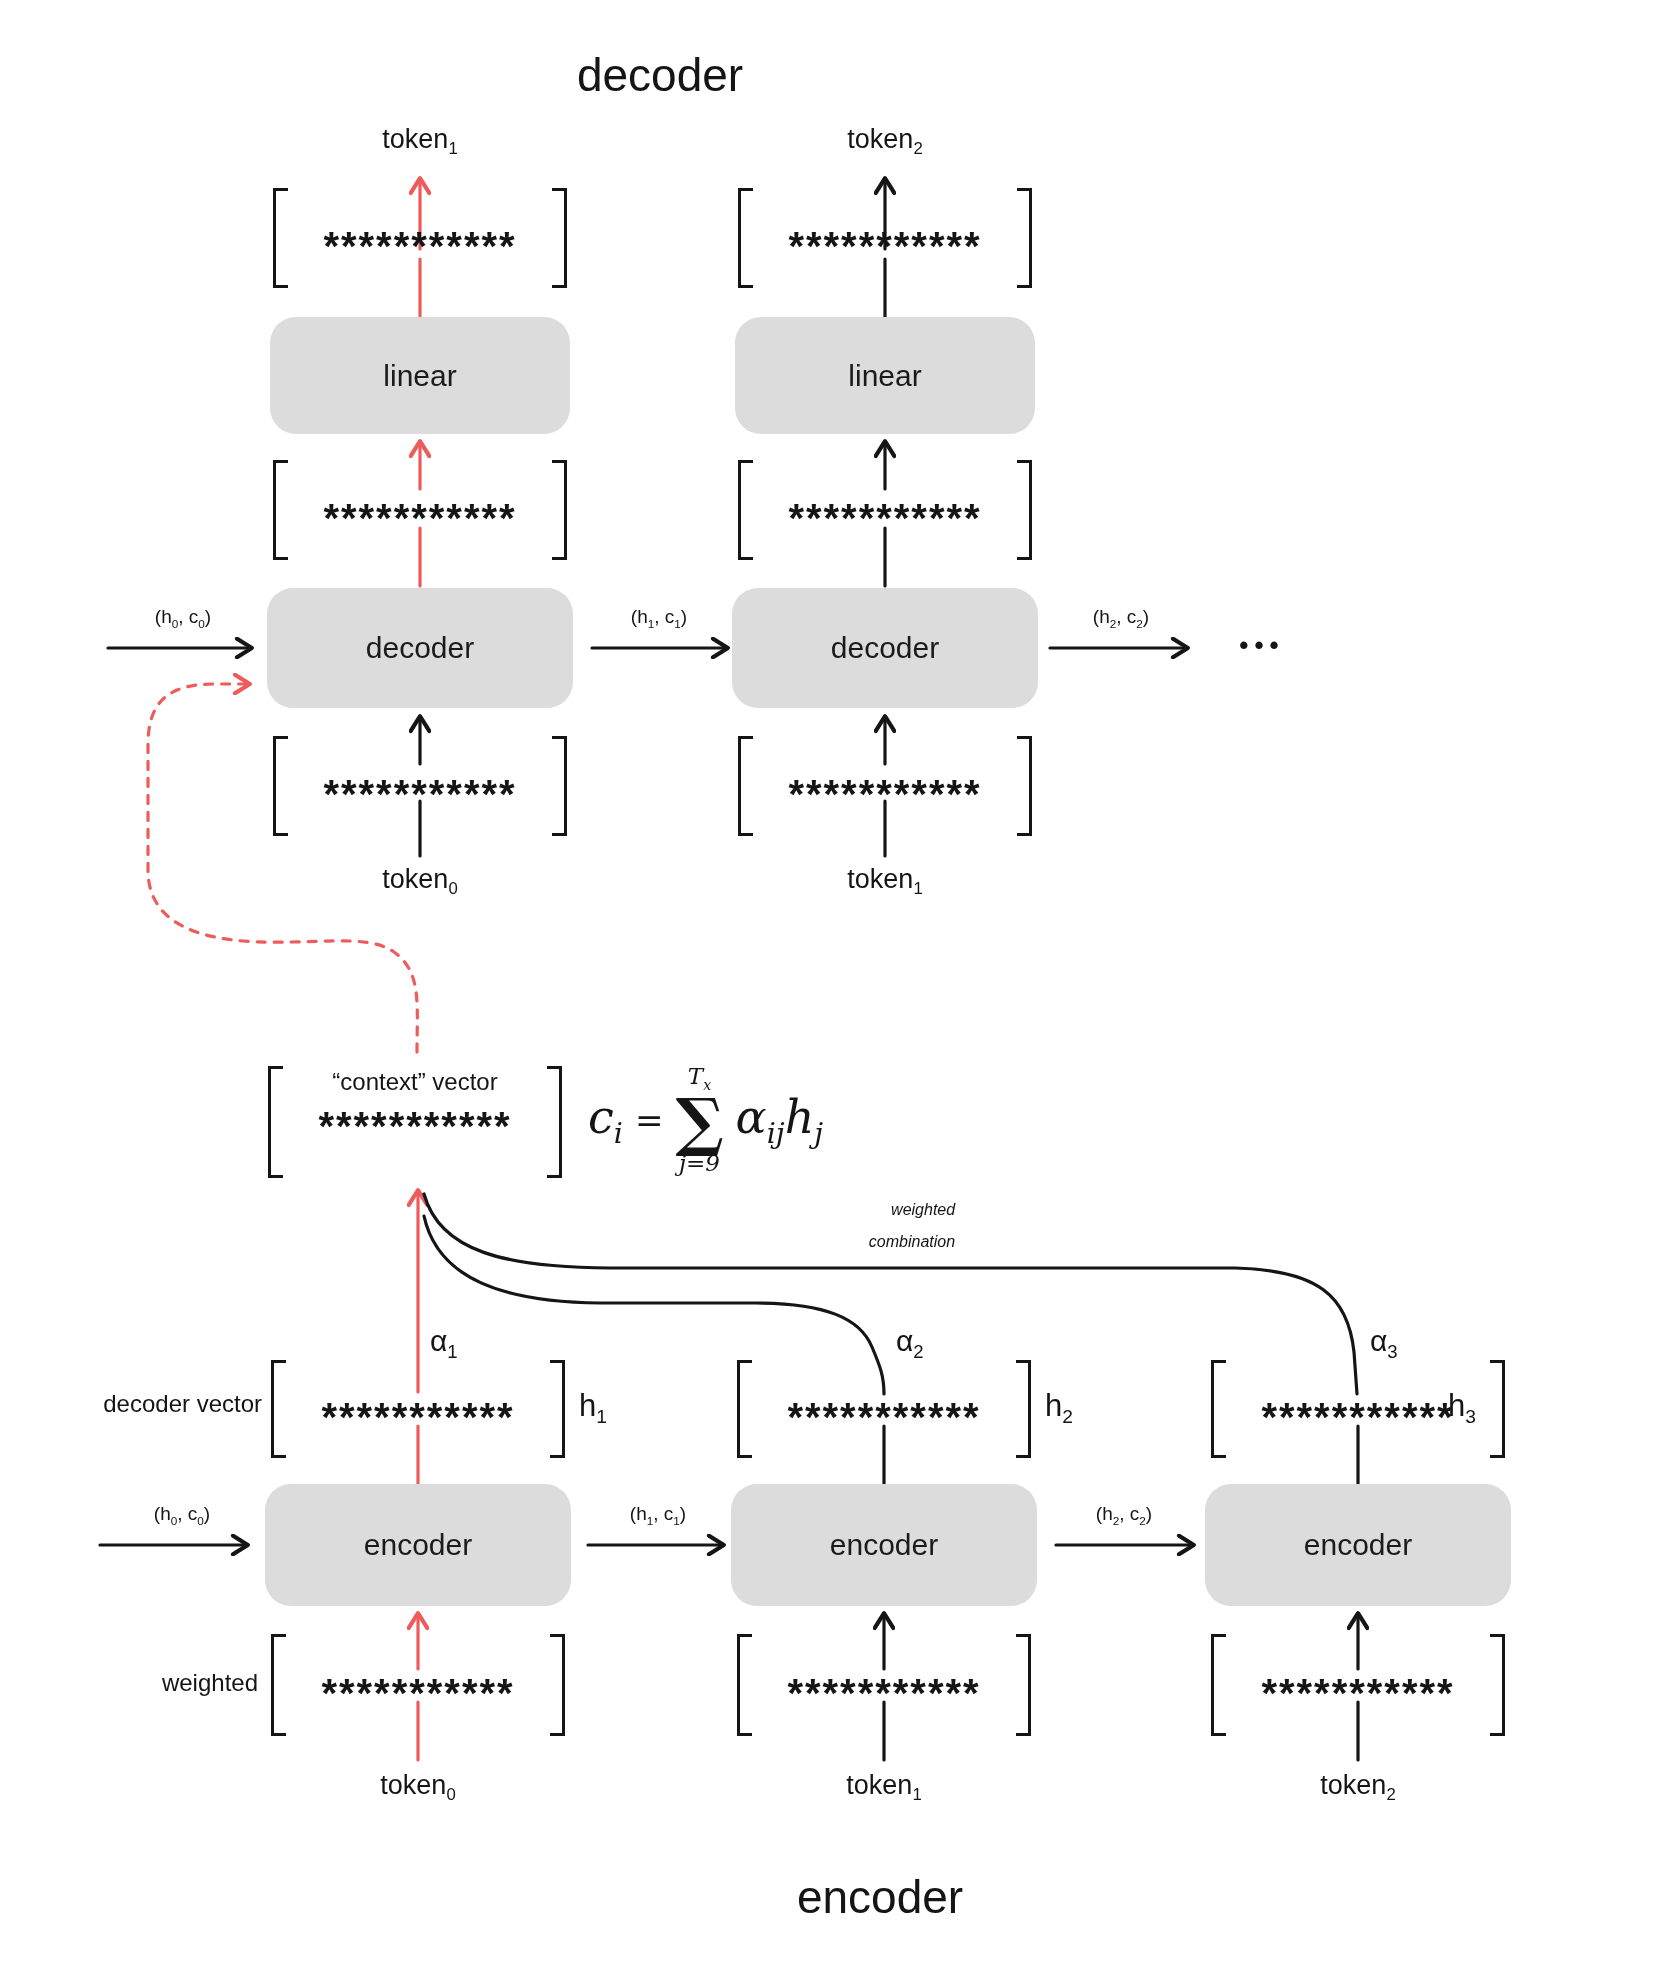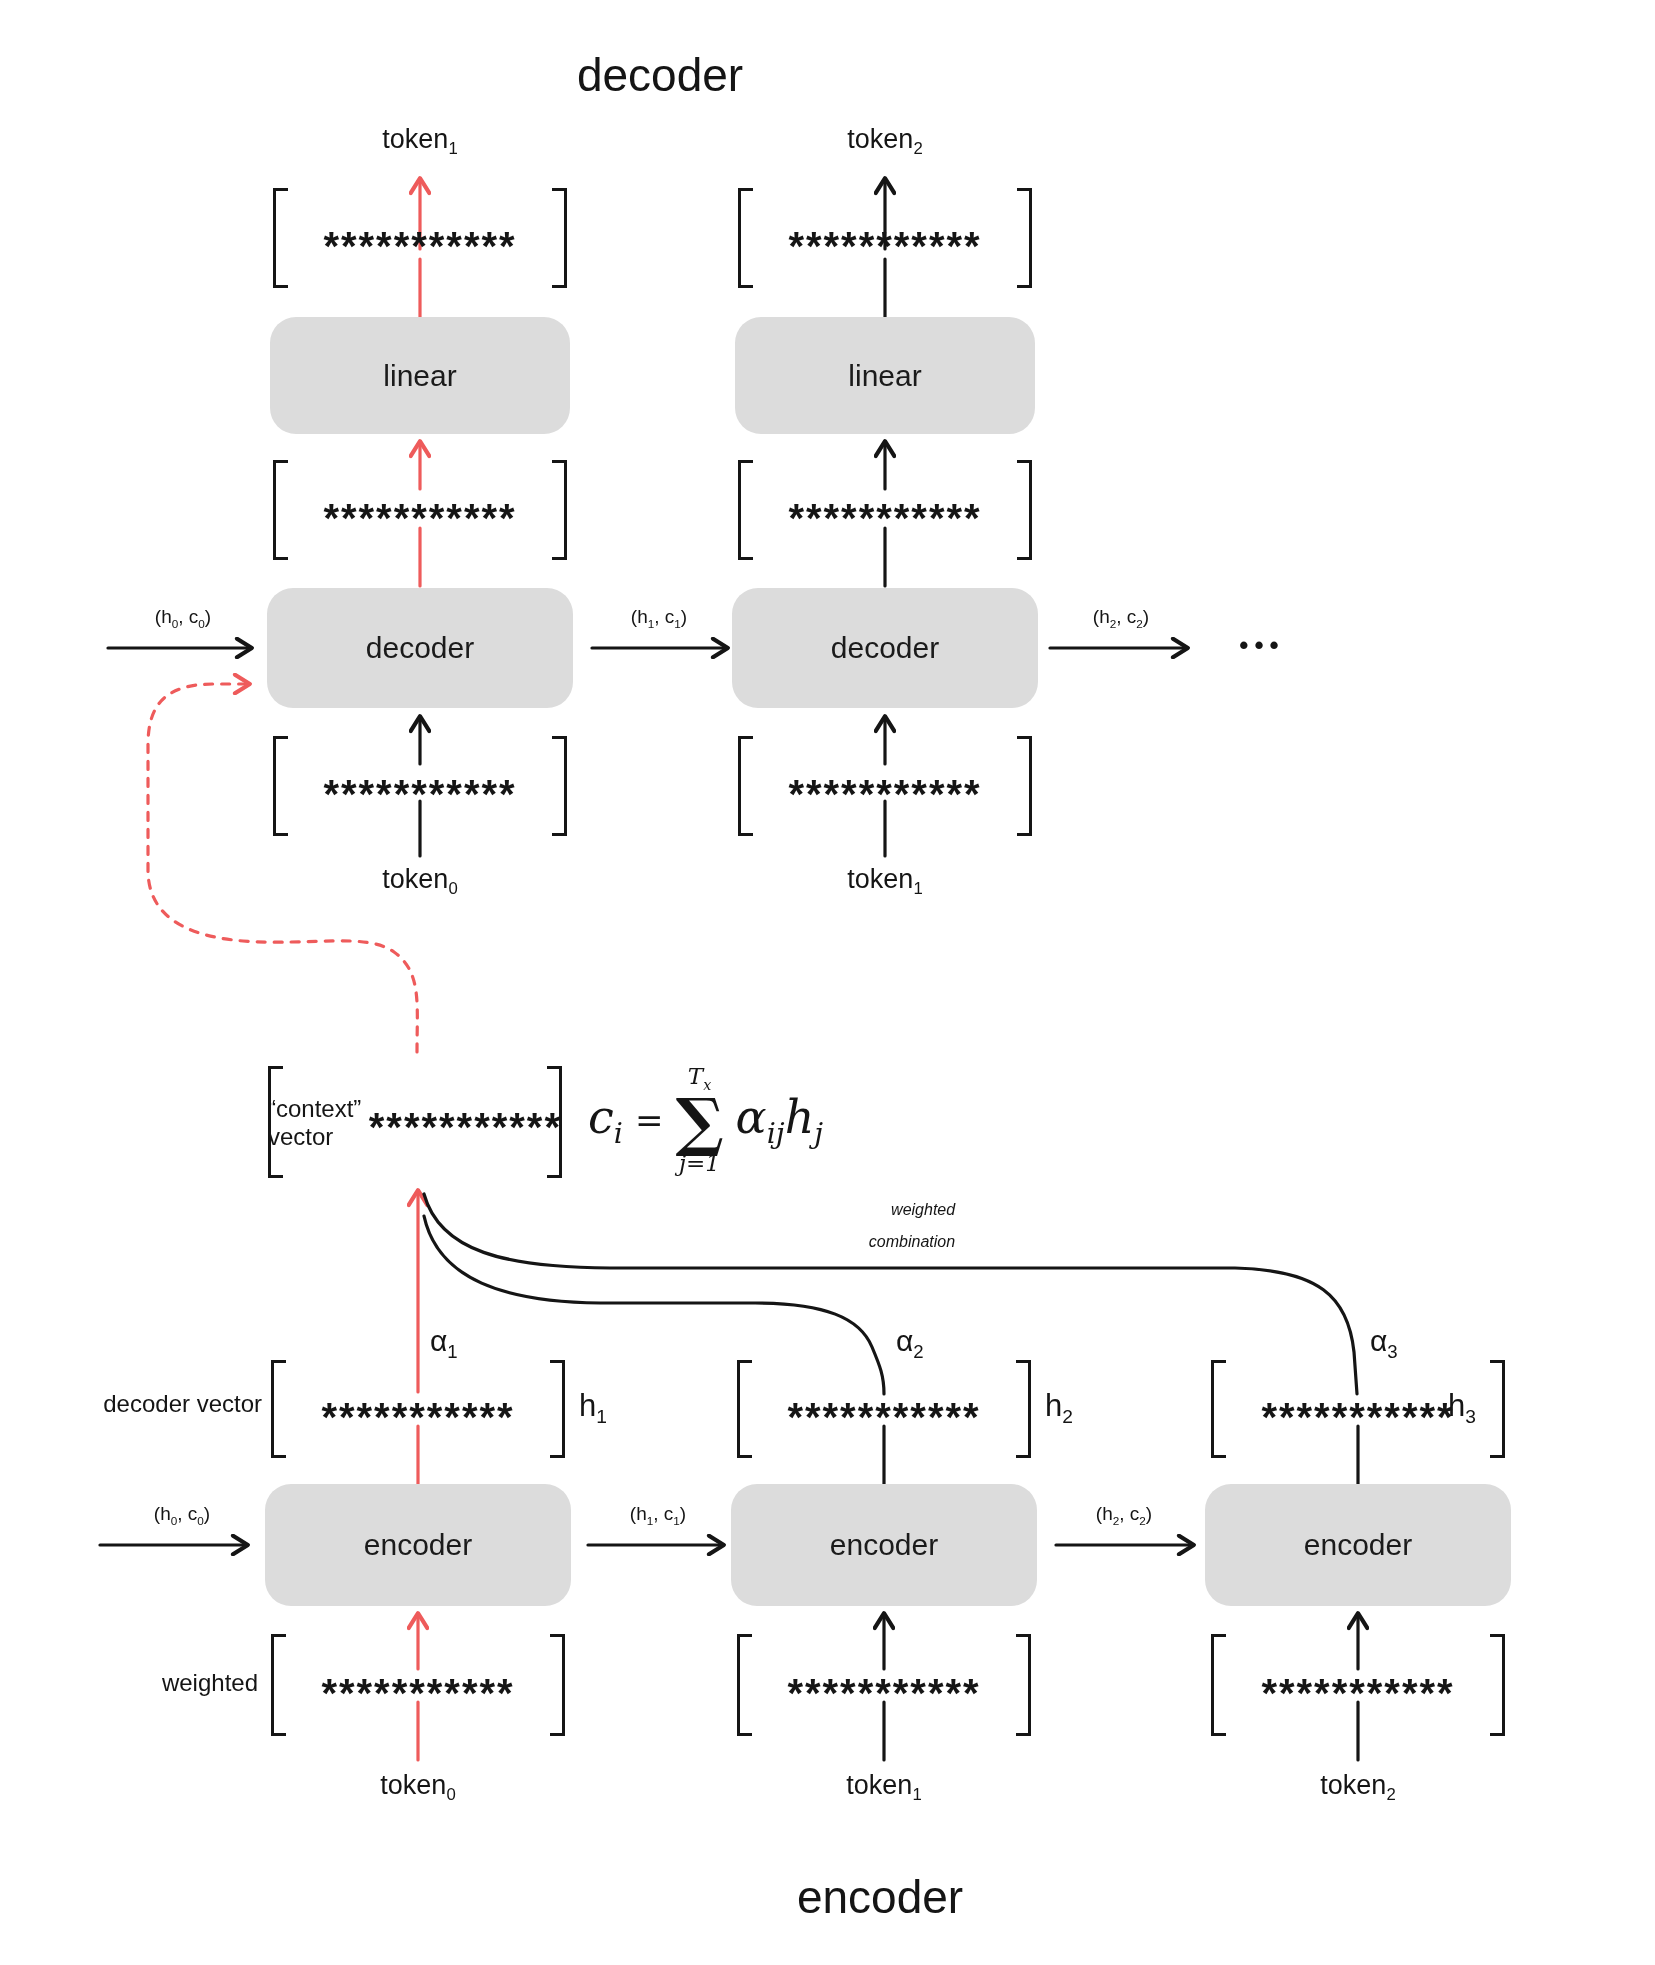--- a/index.html
+++ b/index.html
@@ -16,21 +16,21 @@
   .rowlab{font-size:24px;text-align:right;}
   .dots{font-size:26px;letter-spacing:6px;font-weight:bold;}
   .wlab{font-size:16px;font-style:italic;text-align:right;line-height:32px;}
   .cell{position:absolute;background:#dcdcdc;border-radius:26px;display:flex;align-items:center;
         justify-content:center;font-size:30px;color:#1b1b1b;z-index:2;}
   .vec{position:absolute;display:flex;align-items:center;justify-content:center;z-index:2;}
   .vec .bar{position:absolute;top:0;bottom:0;width:15px;box-sizing:border-box;border:3.5px solid #151515;}
   .bar.l{left:0;border-right:none;}
   .bar.r{right:0;border-left:none;}
   .ast{font-size:40px;font-weight:bold;letter-spacing:2px;transform:translateY(8px);white-space:nowrap;}
-  .vec.ctx{flex-direction:row;justify-content:flex-start;}
+  .vec.ctx{flex-direction:column;justify-content:flex-start;}
   .ctx-label{font-size:24px;margin-top:2px;}
   .vec.ctx .ast{margin-top:6px;transform:translateY(2px);}
   .formula{position:absolute;left:588px;top:1040px;height:160px;display:flex;align-items:center;
            gap:12px;font-family:"DejaVu Serif", serif;font-style:italic;z-index:2;}
   .f-lhs,.f-rhs{font-size:46px;}
   .f-eq{font-size:34px;font-style:normal;}
   .f-sum{display:flex;flex-direction:column;align-items:center;line-height:1;}
   .f-lim{font-size:23px;}
   .f-sigma{font-size:64px;font-style:normal;font-weight:600;line-height:0.95;}
   sub{font-size:62%;}
@@ -155,21 +155,21 @@
     <div class="ctx-label">“context” vector</div>
     <div class="ast">***********</div>
   </div>
 
   <div class="formula">
     <span class="f-lhs">c<sub>i</sub></span>
     <span class="f-eq">=</span>
     <span class="f-sum">
       <span class="f-lim">T<sub>x</sub></span>
       <span class="f-sigma">∑</span>
-      <span class="f-lim">j=1</span>
+      <span class="f-lim">j=9</span>
     </span>
     <span class="f-rhs">α<sub>ij</sub>h<sub>j</sub></span>
   </div>
 
   <div class="lbl cx wlab" style="left:912px;top:1194px;">
     <div>weighted</div>
     <div>combination</div>
   </div>
 
   <div class="lbl rowlab" style="left:40px;top:1390px;width:222px;">decoder vector</div>

